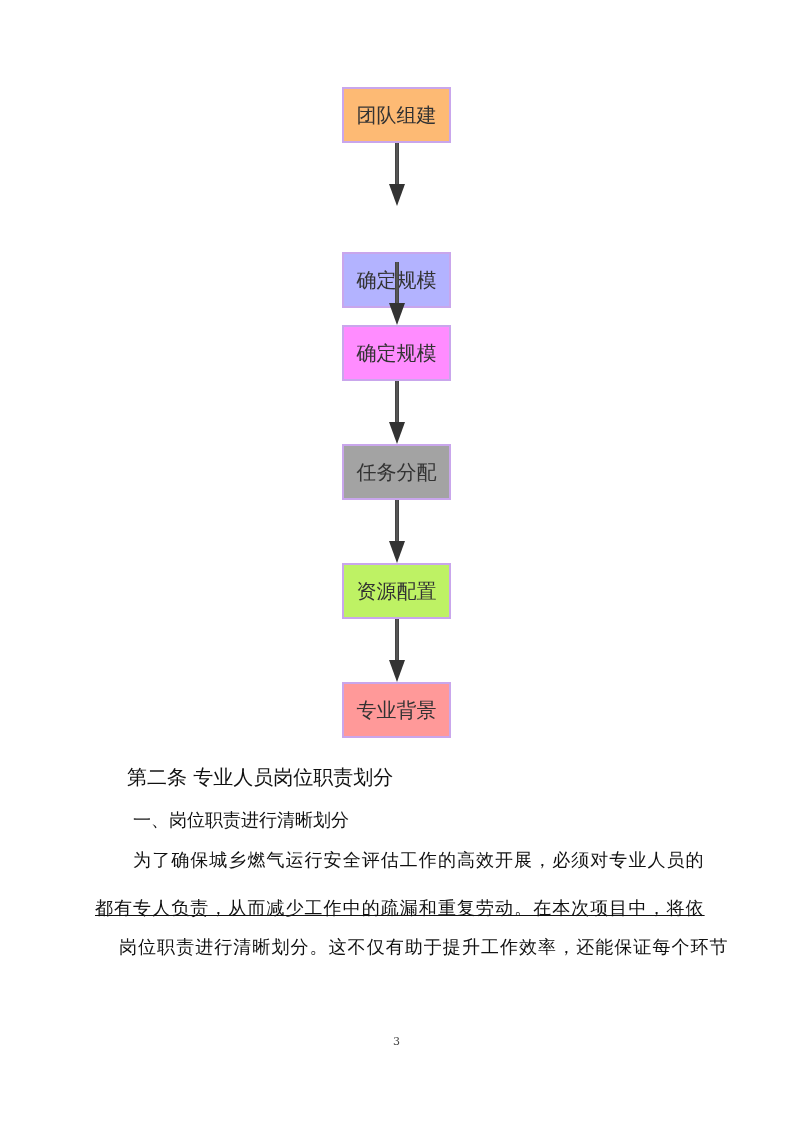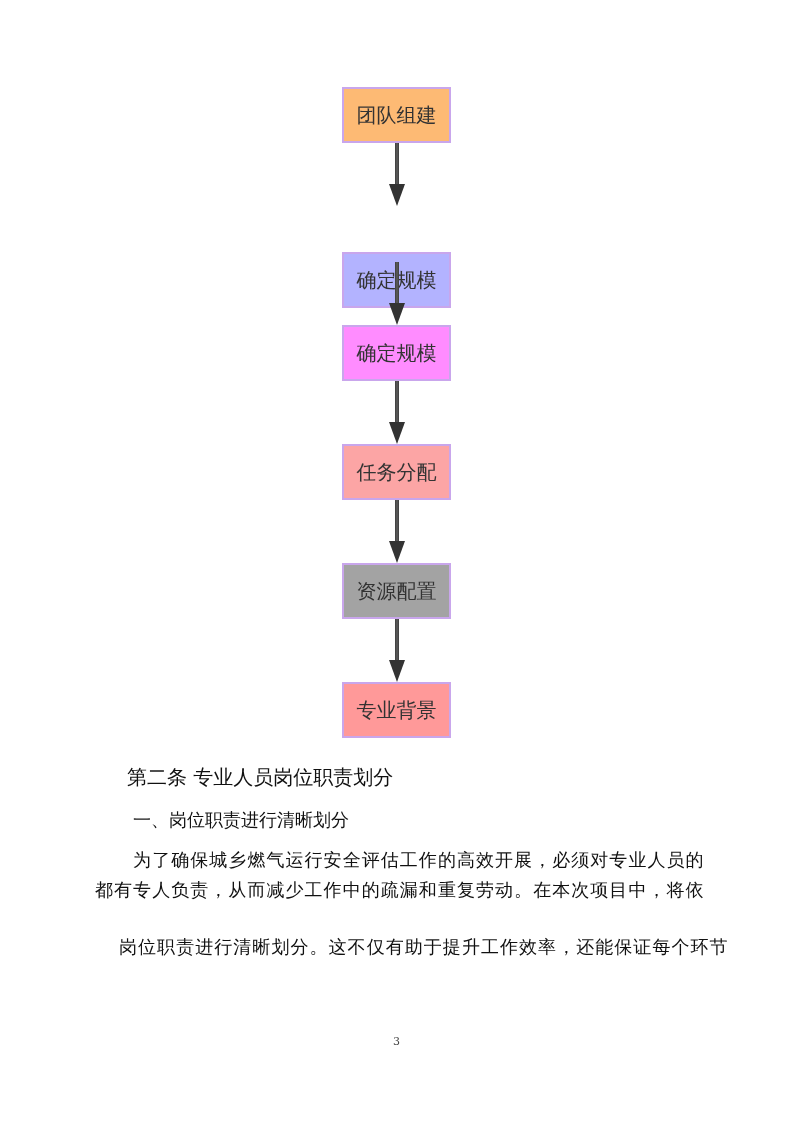--- a/index.html
+++ b/index.html
@@ -22,22 +22,22 @@
     .subheading { left: 133px; top: 808px; font-size: 18px; }
     .para-line { left: 95px; font-size: 18px; letter-spacing: 1.05px; }
     .page-number { left: 0; width: 793px; text-align: center; top: 1035px; font-size: 11px; color: #444; font-family: "DejaVu Serif", serif; }
   </style>
 </head>
 <body>
 
 <div class="flow-box" style="top: 87px; background: #fdba74; border-color: rgb(201, 166, 236);">团队组建</div>
 <div class="flow-box" style="top: 206px; background: rgb(179, 179, 255); border-color: rgb(201, 166, 236); margin-top: 46px;">确定规模</div>
 <div class="flow-box" style="top: 325px; background: rgb(255, 140, 255); border-color: rgb(201, 166, 236);">确定规模</div>
-<div class="flow-box" style="top: 444px; background: #fca5a5; border-color: rgb(201, 166, 236);">任务分配</div>
-<div class="flow-box" style="top: 563px; background: #a3a3a3; border-color: rgb(201, 166, 236);">资源配置</div>
+<div class="flow-box" style="top: 444px; background: #a3a3a3; border-color: rgb(201, 166, 236);">任务分配</div>
+<div class="flow-box" style="top: 563px; background: #bef264; border-color: rgb(201, 166, 236);">资源配置</div>
 <div class="flow-box" style="top: 682px; background: rgb(255, 153, 153); border-color: rgb(201, 166, 236);">专业背景</div>
 
 <div class="flow-arrow" style="top:143px;height:64px;">
     <div class="shaft" style="height:42px;"></div>
     <div class="head" style="top: 41px; border-top-color: rgb(51, 51, 51);"></div>
   </div>
 <div class="flow-arrow" style="top:262px;height:64px;">
     <div class="shaft" style="height:42px;"></div>
     <div class="head" style="top: 41px; border-top-color: rgb(51, 51, 51);"></div>
   </div>
@@ -51,15 +51,15 @@
   </div>
 <div class="flow-arrow" style="top:619px;height:64px;">
     <div class="shaft" style="height:42px;"></div>
     <div class="head" style="top: 41px; border-top-color: rgb(51, 51, 51);"></div>
   </div>
 
 <div class="doc-text heading">第二条  专业人员岗位职责划分</div>
 <div class="doc-text subheading">一、岗位职责进行清晰划分</div>
 <div class="doc-text para-line" style="top:848px;text-align:right;">　　为了确保城乡燃气运行安全评估工作的高效开展，必须对专业人员的</div>
 <div class="doc-text para-line" style="top:935px;margin-left:24px;">岗位职责进行清晰划分。这不仅有助于提升工作效率，还能保证每个环节</div>
-<div class="doc-text para-line" style="top:878px;">都有专人负责，从而减少工作中的疏漏和重复劳动。在本次项目中，将依</div>
+<div class="doc-text para-line" style="top:896px;text-decoration:underline;">都有专人负责，从而减少工作中的疏漏和重复劳动。在本次项目中，将依</div>
 
 <div class="doc-text page-number">3</div>
 
 </body></html>

